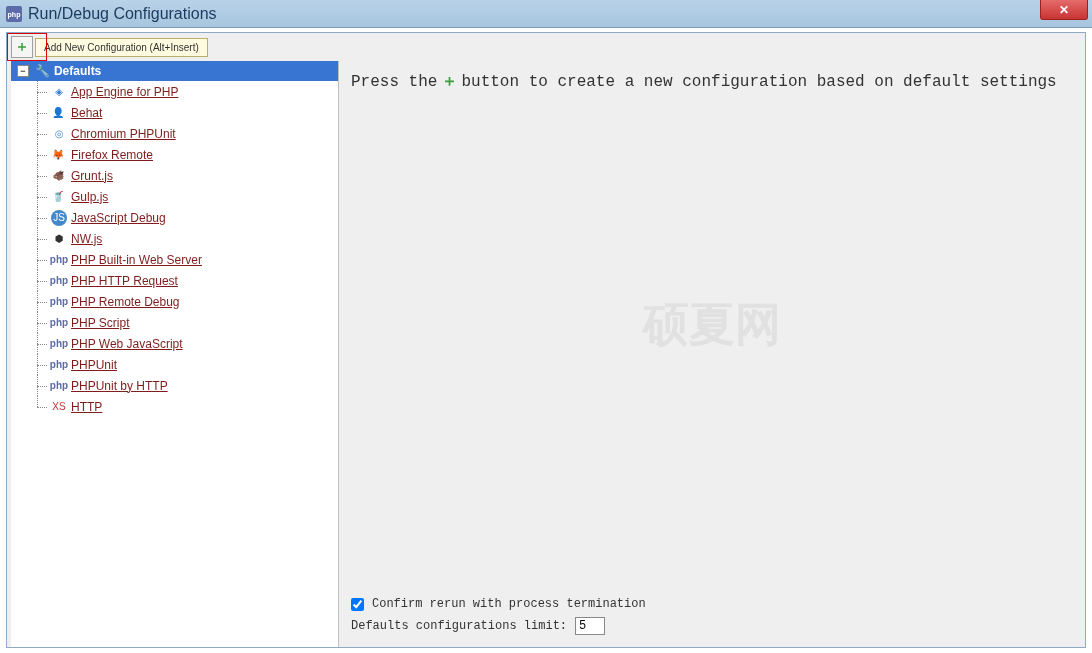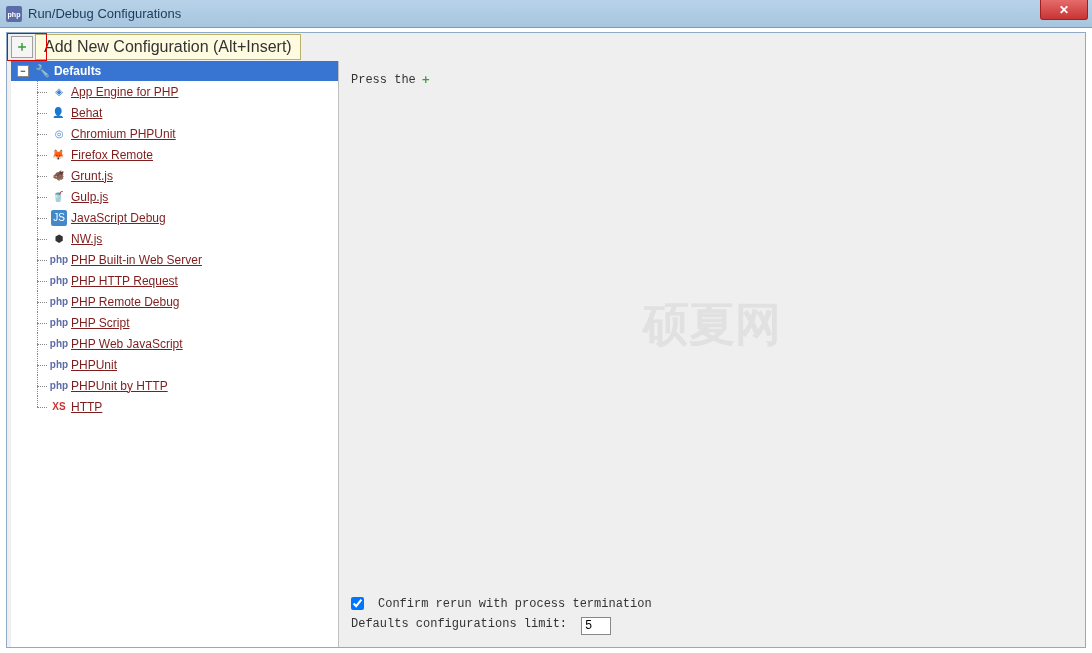--- a/index.html
+++ b/index.html
@@ -22,21 +22,21 @@
   position: relative;
 }
 .titlebar .app-icon {
   width: 16px; height: 16px;
   margin-right: 6px;
   display: inline-flex;
   align-items: center; justify-content: center;
   font-size: 8px; font-weight: bold;
   color: #fff;
 }
-.titlebar .title { color: #1a3b5c; font-size: 13px; }
+.titlebar .title { color: #1a3b5c; font-size: 16px; }
 .close-btn {
   position: absolute;
   right: 4px; top: 0;
   width: 48px; height: 20px;
   background: linear-gradient(#e56b6b, #c93434);
   border: 1px solid #a02020;
   border-top: none;
   border-radius: 0 0 3px 3px;
   display: flex; align-items: center; justify-content: center;
   color: #fff; font-weight: bold;
@@ -72,21 +72,21 @@
   align-items: center; justify-content: center;
   color: #3a9e3a;
   font-size: 14px; font-weight: bold;
   margin-right: 2px;
   cursor: pointer;
 }
 .tooltip {
   background: #fffbe0;
   border: 1px solid #b9b06a;
   padding: 3px 8px;
-  font-size: 16px;
+  font-size: 10px;
   color: #333;
   margin-left: 0;
 }
 .content-body {
   display: flex;
   height: 586px;
 }
 .left-pane {
   width: 328px;
   background: #fff;
@@ -157,21 +157,21 @@
 }
 .tree-item .item-label { color: #7f1d1d; text-decoration: underline; }
 .right-pane {
   flex: 1;
   padding: 10px 12px;
   position: relative;
   background: #efefef;
 }
 .hint-line {
   font-family: "Courier New", monospace;
-  font-size: 12px;
+  font-size: 16px;
   color: #333;
   display: flex;
   align-items: center;
   gap: 4px;
 }
 .hint-line .inline-plus {
   color: #3a9e3a;
   font-weight: bold;
 }
 .watermark {
@@ -189,44 +189,44 @@
   position: absolute;
   bottom: 12px;
   left: 12px;
   font-family: "Courier New", monospace;
   font-size: 12px;
   color: #333;
 }
 .bottom-controls .row {
   margin-top: 6px;
   display: flex;
-  align-items: flex-start;
-  gap: 14px;
+  align-items: center;
+  gap: 8px;
 }
 .bottom-controls input[type="checkbox"] {
   width: 13px; height: 13px;
 }
 .bottom-controls input[type="text"] {
   width: 30px;
   font-family: inherit;
   font-size: 12px;
   padding: 1px 3px;
   border: 1px solid #888;
 }
 
 .ic-ae { color:#3a7ecf; }
 .ic-behat { color:#888; }
 .ic-chrome { color:#4488cc; }
 .ic-ff { color:#d87c1a; }
 .ic-grunt { color:#b5651d; }
 .ic-gulp { color:#d33; }
-.ic-js { background:#4488cc; color:#fff; font-size:8px; padding:1px 2px; border-radius:2px; }
+.ic-js { background:#4488cc; color:#fff; font-size:8px; padding:1px 2px; border-radius:8px; }
 .ic-nw { color:#333; }
 .ic-php { color:#5c6ca8; font-size:8px; font-weight:bold; }
-.ic-xslt { color:#c33; font-size:8px; font-weight:bold; }
+.ic-xslt { color:#c33; font-size:8px; font-weight:normal; }
 </style>
 </head>
 <body>
 
 <div class="titlebar">
   <span class="app-icon">
     <svg width="16" height="16" viewBox="0 0 16 16">
         <rect width="16" height="16" fill="#5c6ca8" rx="2"></rect>
         <text x="8" y="11" text-anchor="middle" fill="#fff" font-size="7" font-weight="bold">php</text>
       </svg>
@@ -334,20 +334,21 @@
             <span class="item-icon ic-xslt">XS</span>
             <span class="item-label">HTTP</span>
           </div>
         </div>
     </div>
 
     <div class="right-pane">
       <div class="hint-line">
         <span>Press the</span>
         <span class="inline-plus">＋</span>
+        <span>button to create a new configuration based on default settings</span>
       </div>
 
       <div class="watermark">硕夏网</div>
 
       <div class="bottom-controls">
         <div class="row">
           <input type="checkbox" id="cb" checked="" style="">
           <label for="cb">Confirm rerun with process termination</label>
         </div>
         <div class="row">

